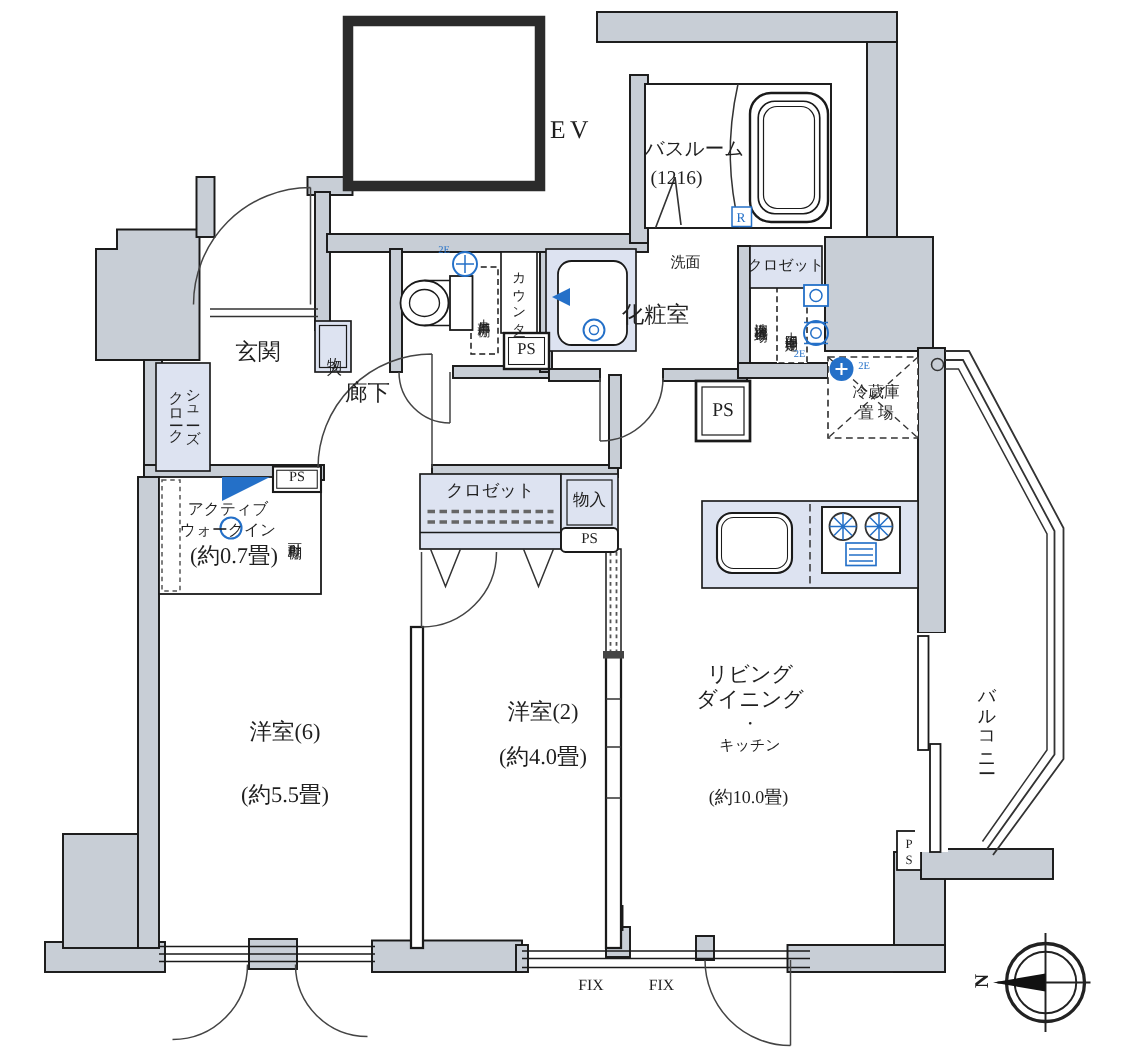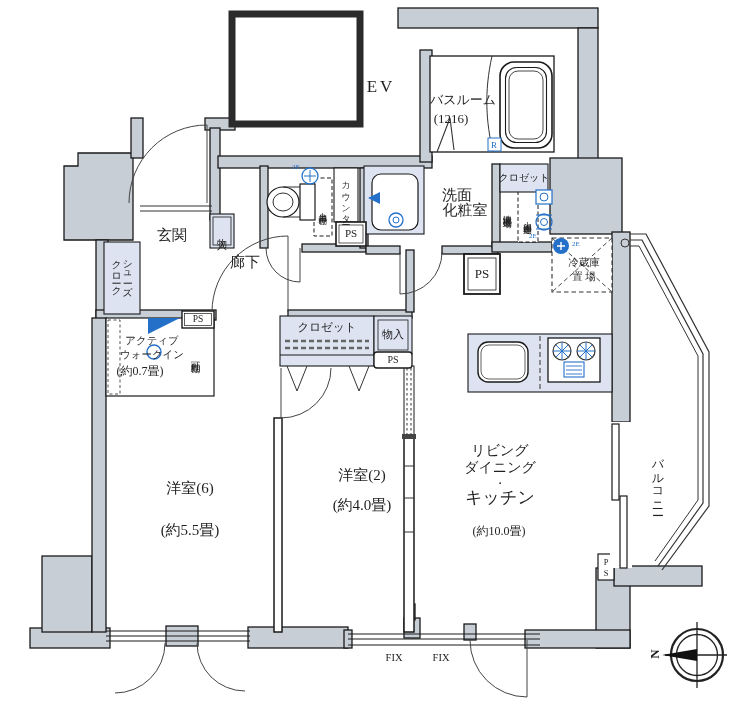--- a/index.html
+++ b/index.html
@@ -197,53 +197,53 @@
     <circle cx="697" cy="655" r="20.5" fill="none" stroke="#222" stroke-width="1.3"></circle>
     <path d="M697,622 V688 M665,655 H727" stroke="#222" stroke-width="1.3" fill="none"></path>
     <polygon points="662,655 697,649 697,661" fill="#111"></polygon>
   </g>
 </svg>
 
 <div class="lbl" style="left:381px;top:87px;font-size:17px;letter-spacing:3px;">EV</div>
 <div class="lbl" style="left:463px;top:100px;font-size:13px;">バスルーム</div>
 <div class="lbl" style="left:451px;top:119px;font-size:13px;">(1216)</div>
 <div class="lbl accent" style="left:494px;top:145px;font-size:9px;">R</div>
-<div class="lbl" style="left:457px;top:196px;font-size:15px;">洗面</div>
-<div class="lbl" style="left:465px;top:211px;font-size:15px;">化粧室</div>
+<div class="lbl" style="left:457px;top:176px;font-size:10px;">洗面</div>
+<div class="lbl" style="left:437px;top:211px;font-size:15px;">化粧室</div>
 <div class="lbl" style="left:524px;top:178px;font-size:10px;">クロゼット</div>
 <div class="lbl v" style="left:507px;top:194px;height:32px;font-size:9px;line-height:10.5px;">洗濯機置場</div>
 <div class="lbl v" style="left:528px;top:189px;height:56px;font-size:8.5px;line-height:10px;">上部固定棚</div>
 <div class="lbl accent" style="left:533px;top:236px;font-size:7px;">2E</div>
 <div class="lbl" style="left:584px;top:263px;font-size:10.5px;">冷蔵庫</div>
 <div class="lbl" style="left:584px;top:277px;font-size:10.5px;">置 場</div>
 <div class="lbl accent" style="left:576px;top:244px;font-size:7px;">2E</div>
 <div class="lbl" style="left:482px;top:274px;font-size:13px;">PS</div>
 <div class="lbl" style="left:172px;top:236px;font-size:15px;">玄関</div>
 <div class="lbl" style="left:245px;top:263px;font-size:15px;">廊下</div>
 <div class="lbl v" style="left:122px;top:249px;height:46px;font-size:10px;line-height:11.2px;">シューズクローク</div>
 <div class="lbl v" style="left:222px;top:219px;height:26px;font-size:10px;line-height:11px;">物入</div>
 <div class="lbl v" style="left:323px;top:181px;height:54px;font-size:8.5px;line-height:10.3px;">上部吊戸棚</div>
 <div class="lbl v" style="left:346px;top:172px;height:52px;font-size:9px;line-height:10.2px;">カウンター</div>
 <div class="lbl accent" style="left:296px;top:167px;font-size:7px;">2E</div>
 <div class="lbl" style="left:351px;top:233px;font-size:11px;">PS</div>
 <div class="lbl" style="left:152px;top:341px;font-size:10.5px;">アクティブ</div>
 <div class="lbl" style="left:152px;top:355px;font-size:10.5px;">ウォークイン</div>
-<div class="lbl" style="left:140px;top:372px;font-size:12px;">(約0.7畳)</div>
+<div class="lbl" style="left:156px;top:372px;font-size:15px;">(約0.7畳)</div>
 <div class="lbl v" style="left:195px;top:337px;height:36px;font-size:9.5px;line-height:11px;">可動棚</div>
 <div class="lbl" style="left:198px;top:319px;font-size:9.5px;">PS</div>
 <div class="lbl" style="left:327px;top:328px;font-size:11.5px;">クロゼット</div>
 <div class="lbl" style="left:393px;top:334px;font-size:11px;">物入</div>
 <div class="lbl" style="left:393px;top:360px;font-size:10px;">PS</div>
 <div class="lbl" style="left:190px;top:489px;font-size:15px;">洋室(6)</div>
 <div class="lbl" style="left:190px;top:531px;font-size:15px;">(約5.5畳)</div>
 <div class="lbl" style="left:362px;top:476px;font-size:15px;">洋室(2)</div>
 <div class="lbl" style="left:362px;top:506px;font-size:15px;">(約4.0畳)</div>
 <div class="lbl" style="left:500px;top:451px;font-size:14px;">リビング</div>
 <div class="lbl" style="left:500px;top:468px;font-size:14px;">ダイニング</div>
 <div class="lbl" style="left:500px;top:483px;font-size:11px;">・</div>
-<div class="lbl" style="left:500px;top:498px;font-size:17px;">キッチン</div>
+<div class="lbl" style="left:500px;top:498px;font-size:10px;">キッチン</div>
 <div class="lbl" style="left:499px;top:532px;font-size:12px;">(約10.0畳)</div>
 <div class="lbl v" style="left:658px;top:428px;height:104px;font-size:12px;line-height:14px;">バルコニー</div>
 <div class="lbl v" style="left:606px;top:557px;height:22px;font-size:8.5px;line-height:10px;">PS</div>
 <div class="lbl" style="left:394px;top:658px;font-size:10.5px;">FIX</div>
 <div class="lbl" style="left:441px;top:658px;font-size:10.5px;">FIX</div>
 <div class="lbl n" style="left:655px;top:654px;font-size:13px;">N</div>
 </div>
 
 </body></html>

